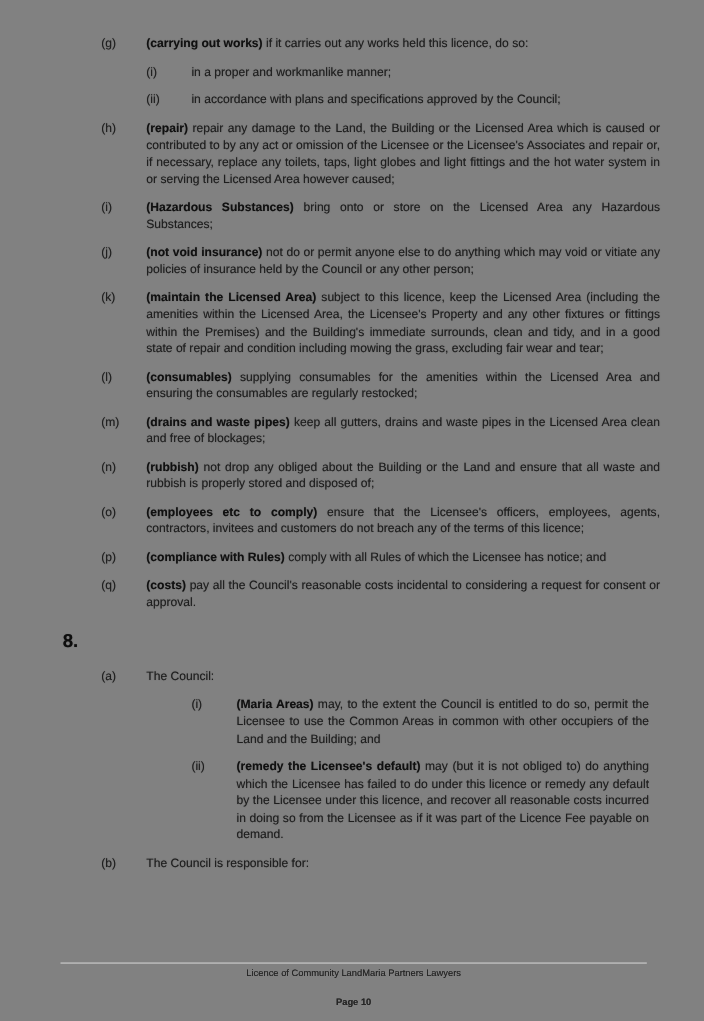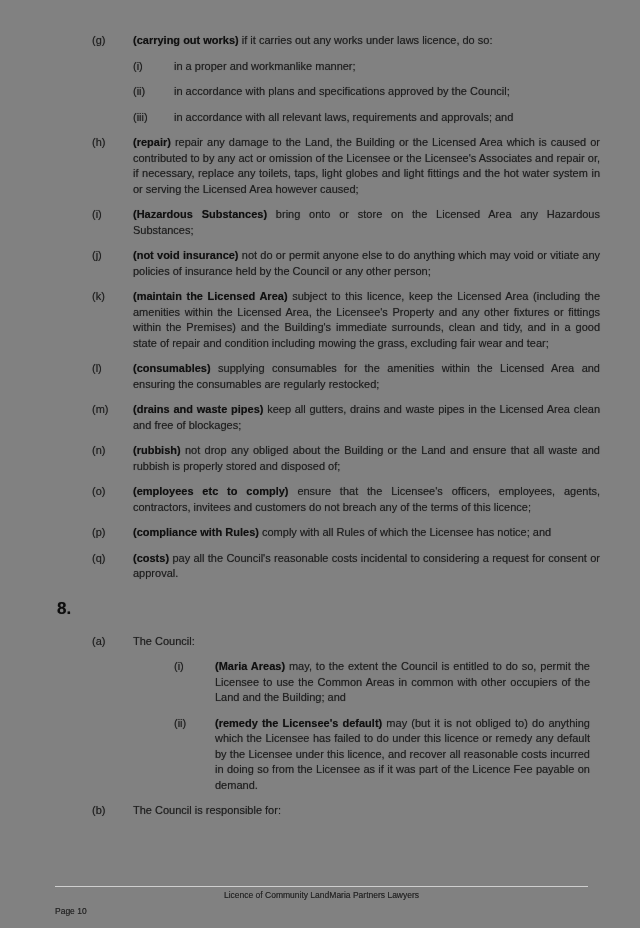--- a/index.html
+++ b/index.html
@@ -48,51 +48,47 @@
     padding-top:3px;
     font-size:8.5px;
     color:#262626;
     text-shadow:0 0 0.6px rgba(25,25,25,0.6);
   }
   .footer-row{
     display:flex;
     justify-content:center;
   }
   .footer-center{
-    text-align:left;
-    font-weight:normal;
-    margin-top:6px;
+    text-align:center;
+    font-weight:bold;
+    margin-top:17px;
   }
 </style>
 </head>
 <body>
 
 <div class="page">
   <div class="content">
 
     <div id="list7">
   <div class="item lv2">
     <span class="lbl">(g)</span>
-    <div class="txt"><b>(carrying out works)</b><span> if it carries out any works under laws licence, do so:</span></div>
+    <div class="txt"><b>(carrying out works)</b><span> if it carries out any works held this licence, do so:</span></div>
   </div>
 
   <div class="item lv3">
     <span class="lbl">(i)</span>
     <div class="txt"><b></b><span>in a proper and workmanlike manner;</span></div>
   </div>
 
   <div class="item lv3">
     <span class="lbl">(ii)</span>
     <div class="txt"><b></b><span>in accordance with plans and specifications approved by the Council;</span></div>
   </div>
 
-  <div class="item lv3">
-    <span class="lbl">(iii)</span>
-    <div class="txt"><b></b><span>in accordance with all relevant laws, requirements and approvals; and</span></div>
-  </div>
 
 
   <div class="item lv2">
     <span class="lbl">(h)</span>
     <div class="txt"><b>(repair)</b><span> repair any damage to the Land, the Building or the Licensed Area which is caused or contributed to by any act or omission of the Licensee or the Licensee's Associates and repair or, if necessary, replace any toilets, taps, light globes and light fittings and the hot water system in or serving the Licensed Area however caused;</span></div>
   </div>
 
   <div class="item lv2">
     <span class="lbl">(i)</span>
     <div class="txt"><b>(Hazardous Substances)</b><span> bring onto or store on the Licensed Area any Hazardous Substances;</span></div>

